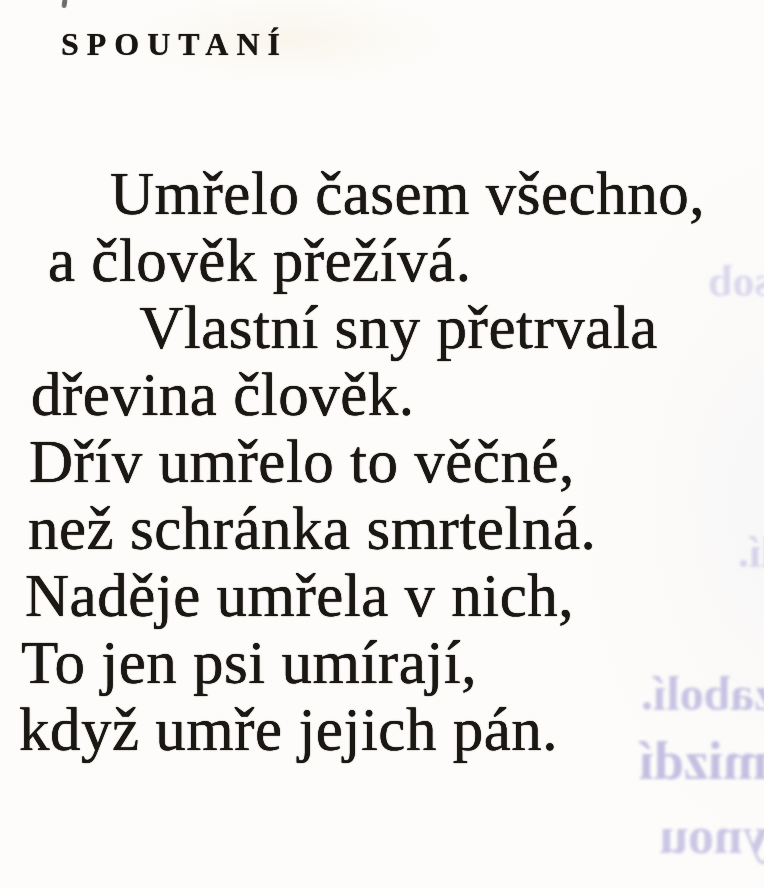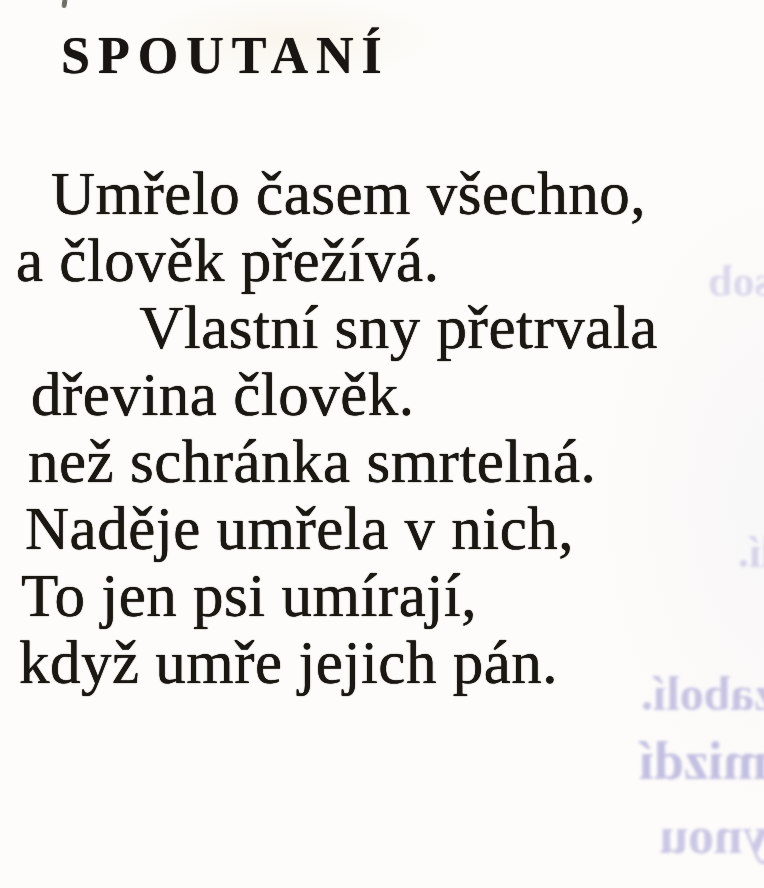--- a/index.html
+++ b/index.html
@@ -27,21 +27,21 @@
     border-radius: 45%;
     transform: rotate(8deg);
     filter: blur(0.4px);
   }
 
   .title {
     position: absolute;
     left: 61px; top: 26px;
     margin: 0;
     font-family: "Liberation Serif", serif;
-    font-size: 52px;
+    font-size: 32px;
     font-weight: bold;
     letter-spacing: 8px;
     color: #181512;
     text-shadow: 0 0 1px rgba(24,21,18,0.85);
     white-space: nowrap;
   }
 
   .poem {
     position: absolute;
     left: 0; top: 160px;
@@ -51,22 +51,22 @@
     height: 67px;
     line-height: 67px;
     font-size: 61px;
     font-weight: normal;
     white-space: nowrap;
     color: #1b1814;
     text-shadow: 0 0 1.2px rgba(27,24,20,0.9), 0 0 0.4px rgba(27,24,20,1);
     letter-spacing: 0.5px;
   }
   
-  .l0 { margin-left: 51px; }
-  .l1 { margin-left: 16px; }
+  .l0 { margin-left: 51px; text-align: center; }
+  .l1 { margin-left: 48px; }
   .l2 { margin-left: 33px; text-align: center; }
   .l3 { margin-left: 31px; }
   .l4 { margin-left: 29px; }
   .l5 { margin-left: 28px; }
   .l6 { margin-left: 25px; }
   .l7 { margin-left: 25px; }
   .l8 { margin-left: 21px; }
   .l9 { margin-left: 19px; }
 
   
@@ -95,20 +95,21 @@
 
   <div class="speck"></div>
 
   <h1 class="title">SPOUTANÍ</h1>
 
   <div class="poem">
     <div class="line l0">Umřelo časem všechno,</div>
     <div class="line l1">a člověk přežívá.</div>
     <div class="line l2">Vlastní sny přetrvala</div>
     <div class="line l3">dřevina člověk.</div>
+    <div class="line l4">Dřív umřelo to věčné,</div>
     <div class="line l5">než schránka smrtelná.</div>
     <div class="line l6">Naděje umřela v nich,</div>
     <div class="line l8">To jen psi umírají,</div>
     <div class="line l9">když umře jejich pán.</div>
   </div>
 
   <div class="bleed b0">osob</div>
   <div class="bleed b1">u</div>
   <div class="bleed b2">lidí.</div>
   <div class="bleed b3">zabolí.</div>

